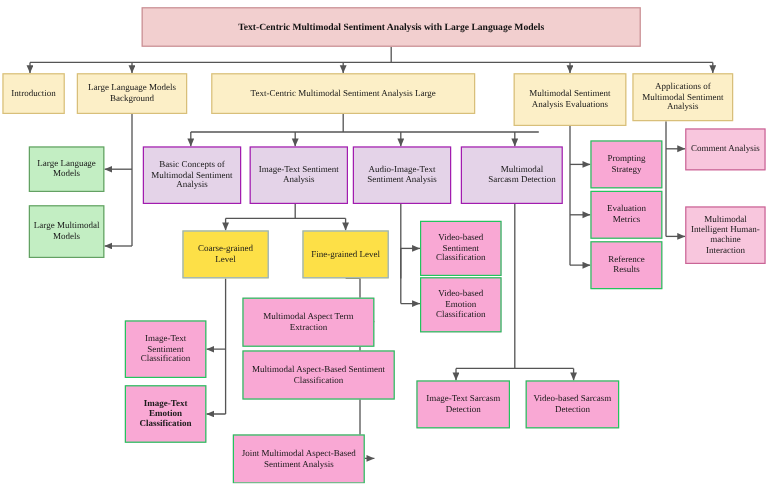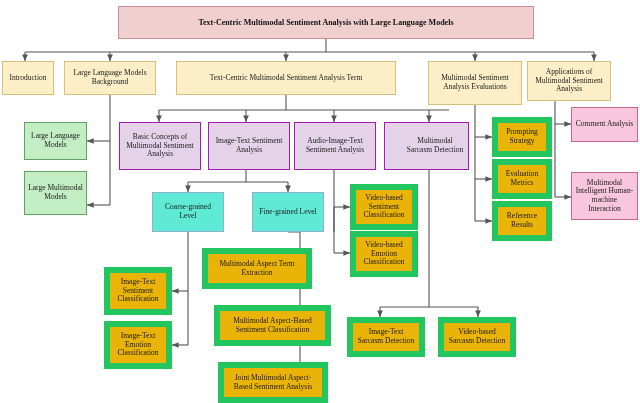--- a/index.html
+++ b/index.html
@@ -5,22 +5,22 @@
   html,body{margin:0;padding:0;background:#ffffff;}
   body{font-family:"Liberation Serif", serif;}
   #canvas{position:relative;width:640px;height:403px;background:#fff;overflow:hidden;}
   .node{position:absolute;box-sizing:border-box;display:flex;align-items:center;justify-content:center;text-align:center;line-height:1.15;border:1px solid #8a8a8a;padding:2px 3px;}
   .node span{display:block;width:100%;}
   .title-node{background:#f2cfcf;border:1px solid #c98f94;font-weight:bold;font-size:8px;color:#111;}
   .lvl2{background:#fcefc7;border:1px solid #d8bf7a;font-size:7.5px;color:#1a1a1a;}
   .lvl3{background:#e4d3e8;border:1px solid #a21caf;font-size:7.5px;color:#1a1a1a;}
   .green{background:#c3eec3;border:1px solid #63a163;font-size:7.5px;color:#1a1a1a;}
   .pink{background:#f8c6dd;border:1px solid #c96596;font-size:7.5px;color:#1a1a1a;}
-  .blue{background:#5eead4;border:1px solid #8fb0cf;font-size:7.5px;color:#1a1a1a;}
-  .gray{background:#eab308;border:6px solid #22c55e;font-size:7.5px;color:#1a1a1a;}
+  .blue{background:#fde047;border:1px solid #8fb0cf;font-size:7.5px;color:#1a1a1a;}
+  .gray{background:#f9a8d4;border:1px solid #22c55e;font-size:7.5px;color:#1a1a1a;}
   svg.edges{position:absolute;left:0;top:0;width:640px;height:403px;pointer-events:none;}
 </style>
 </head>
 <body>
 
 <div id="canvas">
 
   <svg class="edges" viewBox="0 0 640 403">
     <defs>
       <marker id="ar" markerWidth="7" markerHeight="7" refX="6" refY="2.6" orient="auto">
@@ -87,21 +87,21 @@
     <span>Text-Centric Multimodal Sentiment Analysis with Large Language Models</span>
   </div>
 
   <div class="node lvl2" style="left:2px;top:61px;width:52px;height:34px;">
     <span>Introduction</span>
   </div>
   <div class="node lvl2" style="left:64px;top:61px;width:92px;height:34px;">
     <span>Large Language Models Background</span>
   </div>
   <div class="node lvl2" style="left:176px;top:61px;width:220px;height:34px;">
-    <span>Text-Centric Multimodal Sentiment Analysis Term</span>
+    <span>Text-Centric Multimodal Sentiment Analysis Large</span>
   </div>
   <div class="node lvl2" style="left:428px;top:61px;width:94px;height:44px;">
     <span>Multimodal Sentiment Analysis Evaluations</span>
   </div>
   <div class="node lvl2" style="left:527px;top:61px;width:84px;height:40px;">
     <span>Applications of Multimodal  Sentiment Analysis</span>
   </div>
 
   <div class="node green" style="left:24px;top:122px;width:63px;height:38px;">
     <span>Large Language Models</span>
@@ -126,31 +126,31 @@
   <div class="node blue" style="left:152px;top:192px;width:72px;height:40px;">
     <span>Coarse-grained Level</span>
   </div>
   <div class="node blue" style="left:252px;top:192px;width:72px;height:40px;align-items:center;">
     <span>Fine-grained Level</span>
   </div>
 
   <div class="node gray" style="left:104px;top:267px;width:68px;height:48px;">
     <span>Image-Text Sentiment Classification</span>
   </div>
-  <div class="node gray" style="left:104px;top:321px;width:68px;height:48px;">
+  <div class="node gray" style="left:104px;top:321px;width:68px;height:48px;font-weight:bold;">
     <span>Image-Text Emotion Classification</span>
   </div>
 
   <div class="node gray" style="left:202px;top:248px;width:110px;height:41px;">
     <span>Multimodal Aspect Term Extraction</span>
   </div>
-  <div class="node gray" style="left:202px;top:305px;width:117px;height:41px;margin-left:12px;">
+  <div class="node gray" style="left:202px;top:292px;width:127px;height:41px;">
     <span>Multimodal Aspect-Based Sentiment Classification</span>
   </div>
-  <div class="node gray" style="left:218px;top:362px;width:110px;height:41px;">
+  <div class="node gray" style="left:194px;top:362px;width:110px;height:41px;">
     <span>Joint Multimodal Aspect-Based Sentiment Analysis</span>
   </div>
 
   <div class="node gray" style="left:350px;top:184px;width:68px;height:46px;">
     <span>Video-based Sentiment Classification</span>
   </div>
   <div class="node gray" style="left:350px;top:231px;width:68px;height:46px;">
     <span>Video-based Emotion Classification</span>
   </div>
 

